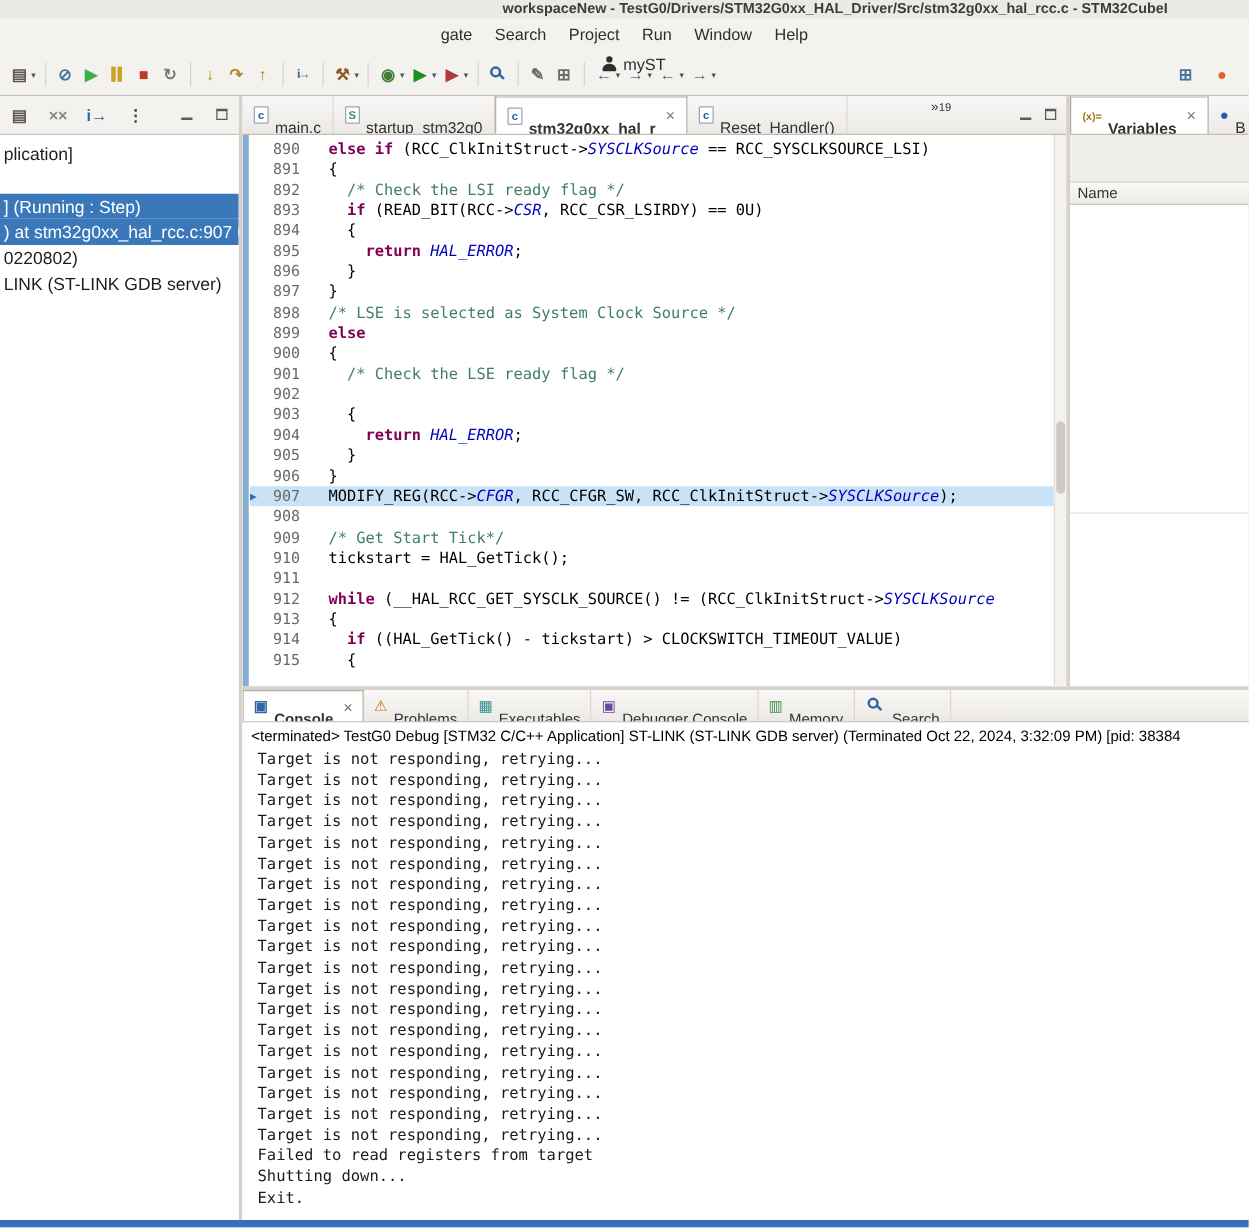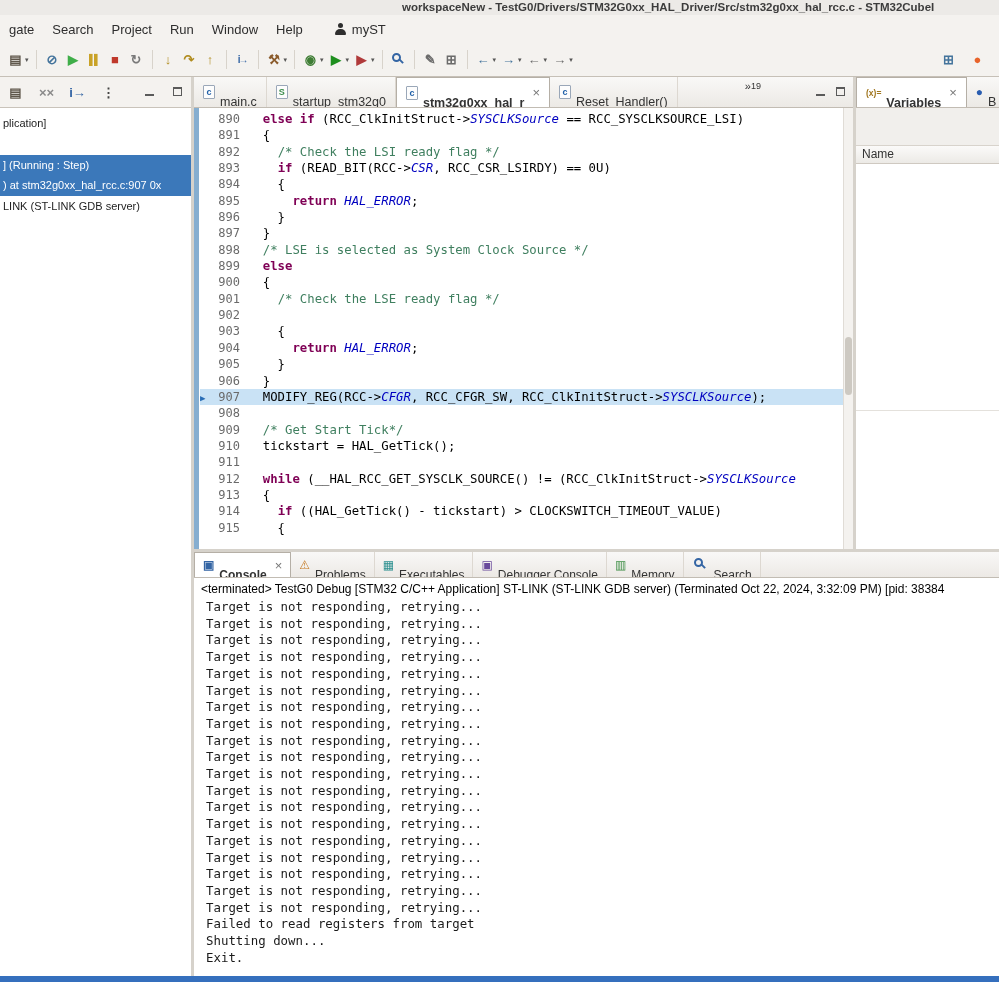--- a/index.html
+++ b/index.html
@@ -4,21 +4,21 @@
 <style>
   * { box-sizing: border-box; margin: 0; padding: 0; }
   html,body { width: 999px; height: 982px; overflow: hidden; }
   body { font-family: "Liberation Sans", sans-serif; background: #f1efec; color:#222; }
 
   
   .titlebar { height:15px; background:#eceae7; position:relative; overflow:hidden; }
   .title-text { position:absolute; left:402px; top:1px; font-size:11.5px; font-weight:bold; color:#3c3c3c; white-space:nowrap; }
 
   
-  .menubar { height:28px; display:flex; align-items:center; background:#f4f2ef; font-size:13px; color:#2e2e2e; }
+  .menubar { height:28px; display:flex; align-items:center; background:#f4f2ef; font-size:13px; color:#2e2e2e;flex-direction:column; }
   .menu-item { padding:5px 9px; cursor:default; }
   .user-chunk { display:flex; align-items:center; gap:5px; margin-left:14px; padding:4px 8px; }
   .person { width:13px; height:13px; position:relative; display:inline-block; }
   .person:before { content:""; position:absolute; left:4px; top:0; width:5px; height:5px; border-radius:50%; background:#2e2e2e; }
   .person:after { content:""; position:absolute; left:1px; top:6px; width:11px; height:6px; border-radius:5px 5px 1px 1px; background:#2e2e2e; }
 
   
   .toolbar { height:34px; display:flex; align-items:center; padding:0 5px; background:#f4f2ef; border-bottom:1px solid #c6c0b7; }
   .tbtn { display:flex; align-items:center; padding:2px 2px; border-radius:3px; }
   .tglyph { font-size:13px; width:17px; text-align:center; font-weight:bold; }
@@ -57,21 +57,21 @@
   .ficon { width:12px; height:14px; flex:none; background:#fdfdfd; border:1px solid #9aa7b8; font-size:9px; line-height:12px; text-align:center; border-radius:1px; font-weight:bold; }
   .ficon.c { color:#2060a8; }
   .ficon.s { color:#3e8f4e; }
   .vico { font-size:12px; line-height:12px; }
   .vico.vars-ico { font-size:8.5px; font-weight:bold; }
   .tab-overflow { display:flex; align-items:flex-start; padding-top:4px; margin-right:48px; color:#333; }
   .tab-overflow .chev { font-size:11px; line-height:10px; }
   .tab-overflow .cnt { font-size:9px; line-height:10px; }
 
   
-  .debug-tree { flex:1; background:#fff; padding-top:5px; font-size:11px; color:#1d1d1d; overflow:hidden; }
+  .debug-tree { flex:1; background:#fff; padding-top:5px; font-size:14px; color:#1d1d1d; overflow:hidden; }
   .drow { height:20.8px; line-height:20.8px; padding-left:3px; white-space:nowrap; }
   .drow.sel { background:#3b78ba; color:#ffffff; }
 
   
   .editor-body { flex:1; display:flex; min-height:0; background:#fff; }
   .code-scroll { flex:1; position:relative; overflow:hidden; padding:3px 0 0 6px; font-family:"DejaVu Sans Mono", monospace; font-size:12.3px; }
   .range-bar { position:absolute; left:0; top:0; bottom:0; width:5px; background:#86aed0; }
   .crow { display:flex; height:16.35px; line-height:16.35px; }
   .crow.hl { background:#c9e2f5; }
   .cannot { width:12px; flex:none; position:relative; }
@@ -238,20 +238,21 @@
         </span>
       <span class="wbtn">
           <span class="maxbox"></span>
         </span>
     </div>
     <div class="debug-tree">
         <div class="drow">plication]</div>
         <div class="drow"></div>
         <div class="drow sel">] (Running : Step)</div>
         <div class="drow sel">) at stm32g0xx_hal_rcc.c:907 0x</div>
+        <div class="drow">0220802)</div>
         <div class="drow">LINK (ST-LINK GDB server)</div>
       </div>
   </div>
 
   <div class="center">
     <div class="top-row">
 
       <div class="editor-pane">
         <div class="tabbar">
           <span style="display:flex;align-items:stretch;">

